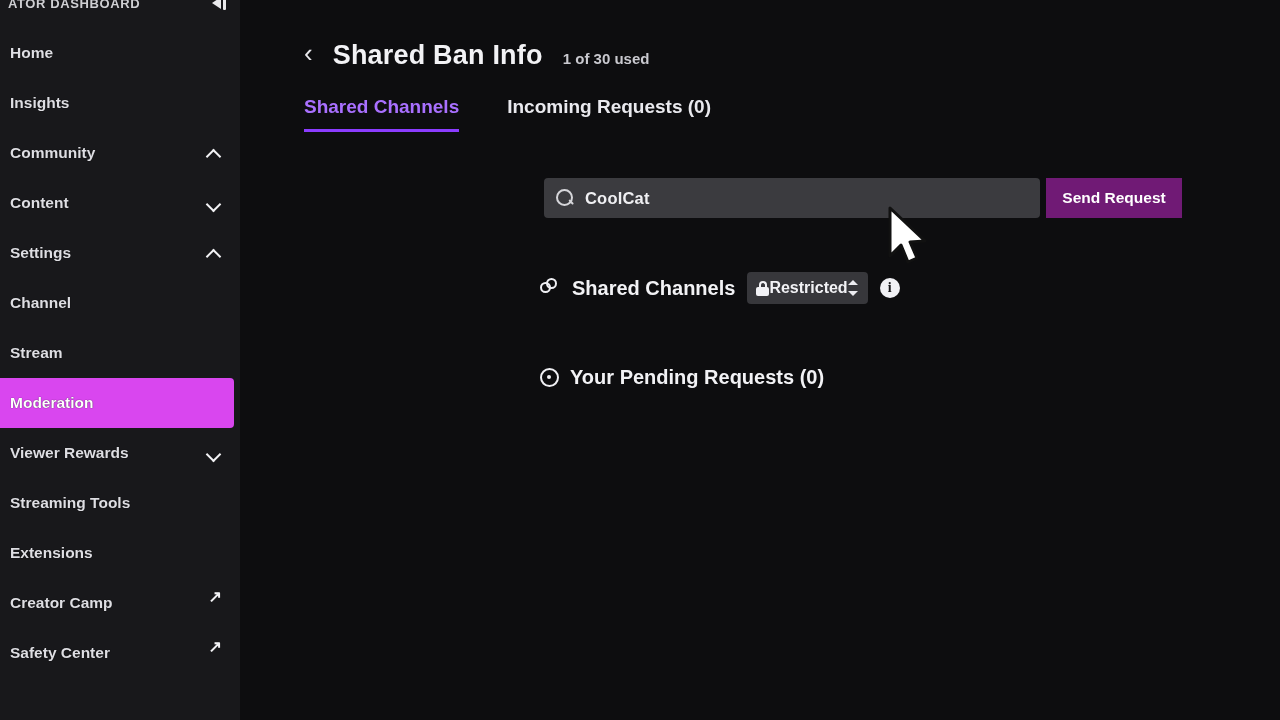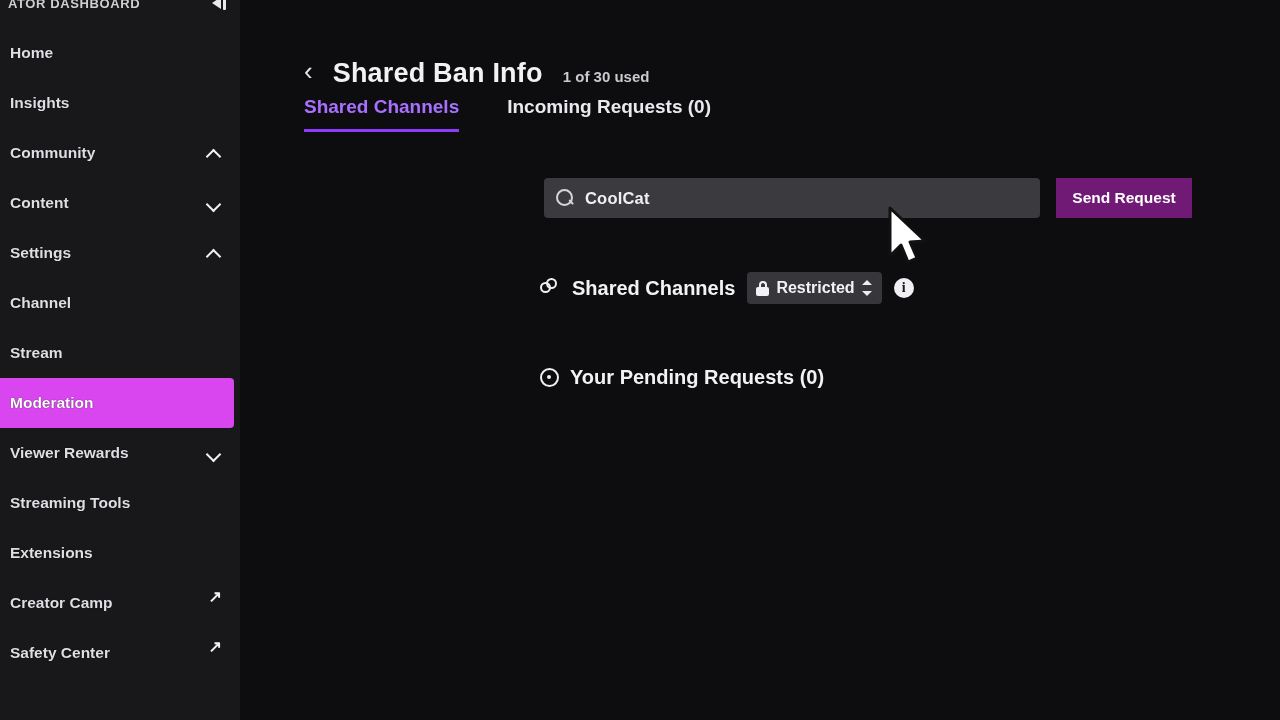--- a/index.html
+++ b/index.html
@@ -89,39 +89,39 @@
   }
   .page-head {
     position: absolute; left: 64px; top: 40px;
     display: flex; align-items: baseline; gap: 20px;
   }
   .back-caret {
     font-size: 26px; color: #e8e8ec; font-weight: normal;
     line-height: 1; position: relative; top: -2px; cursor: pointer;
   }
   .page-title {
-    font-size: 27px; font-weight: bold; color: #f2f2f5; letter-spacing: 0.2px; margin-top: 18px;
+    font-size: 27px; font-weight: bold; color: #f2f2f5; letter-spacing: 0.2px;
   }
   .usage {
     font-size: 15px; font-weight: bold; color: #c9c9cf;
   }
 
   .tabs {
     position: absolute; left: 64px; top: 96px;
     display: flex; gap: 48px; align-items: flex-start;
   }
   .tab {
     font-size: 19px; font-weight: bold; color: #e9e9ee;
     padding-bottom: 11px; cursor: pointer; white-space: nowrap;
   }
   .tab.active { color: #a970ff; border-bottom: 3.5px solid #8b3cff; }
 
   .search-row {
     position: absolute; left: 304px; top: 178px;
-    display: flex; align-items: center; gap: 16px;
+    display: flex; align-items: center; gap: 6px;
   }
   .search-box {
     position: relative;
     width: 496px; height: 40px;
     background: #3b3b3f;
     border-radius: 4px;
     display: flex; align-items: center;
     padding-left: 12px; gap: 11px;
   }
   .search-icon { width: 18px; height: 18px; position: relative; flex: 0 0 auto; }
@@ -157,21 +157,21 @@
   .share-icon .lk {
     position: absolute; width: 11px; height: 11px;
     border: 2.4px solid #f0f0f4; border-radius: 50%;
   }
   .share-icon .lk.a { left: 0; top: 4px; }
   .share-icon .lk.b { left: 6px; top: 0px; }
   .section-title {
     font-size: 20px; font-weight: bold; color: #f2f2f5;
   }
   .dropdown {
-    display: flex; align-items: center; gap: 7px;
+    display: flex; align-items: center; 
     height: 32px; padding: 8px 9px;
     background: #37373b; border-radius: 4px; cursor: pointer;
   }
   .lock-icon { width: 13px; height: 15px; position: relative; flex: 0 0 auto; }
   .lock-icon .body {
     position: absolute; left: 0; bottom: 0; width: 13px; height: 9px;
     background: #f2f2f5; border-radius: 2px;
   }
   .lock-icon .shk {
     position: absolute; left: 2.5px; top: 0; width: 8px; height: 8px;

